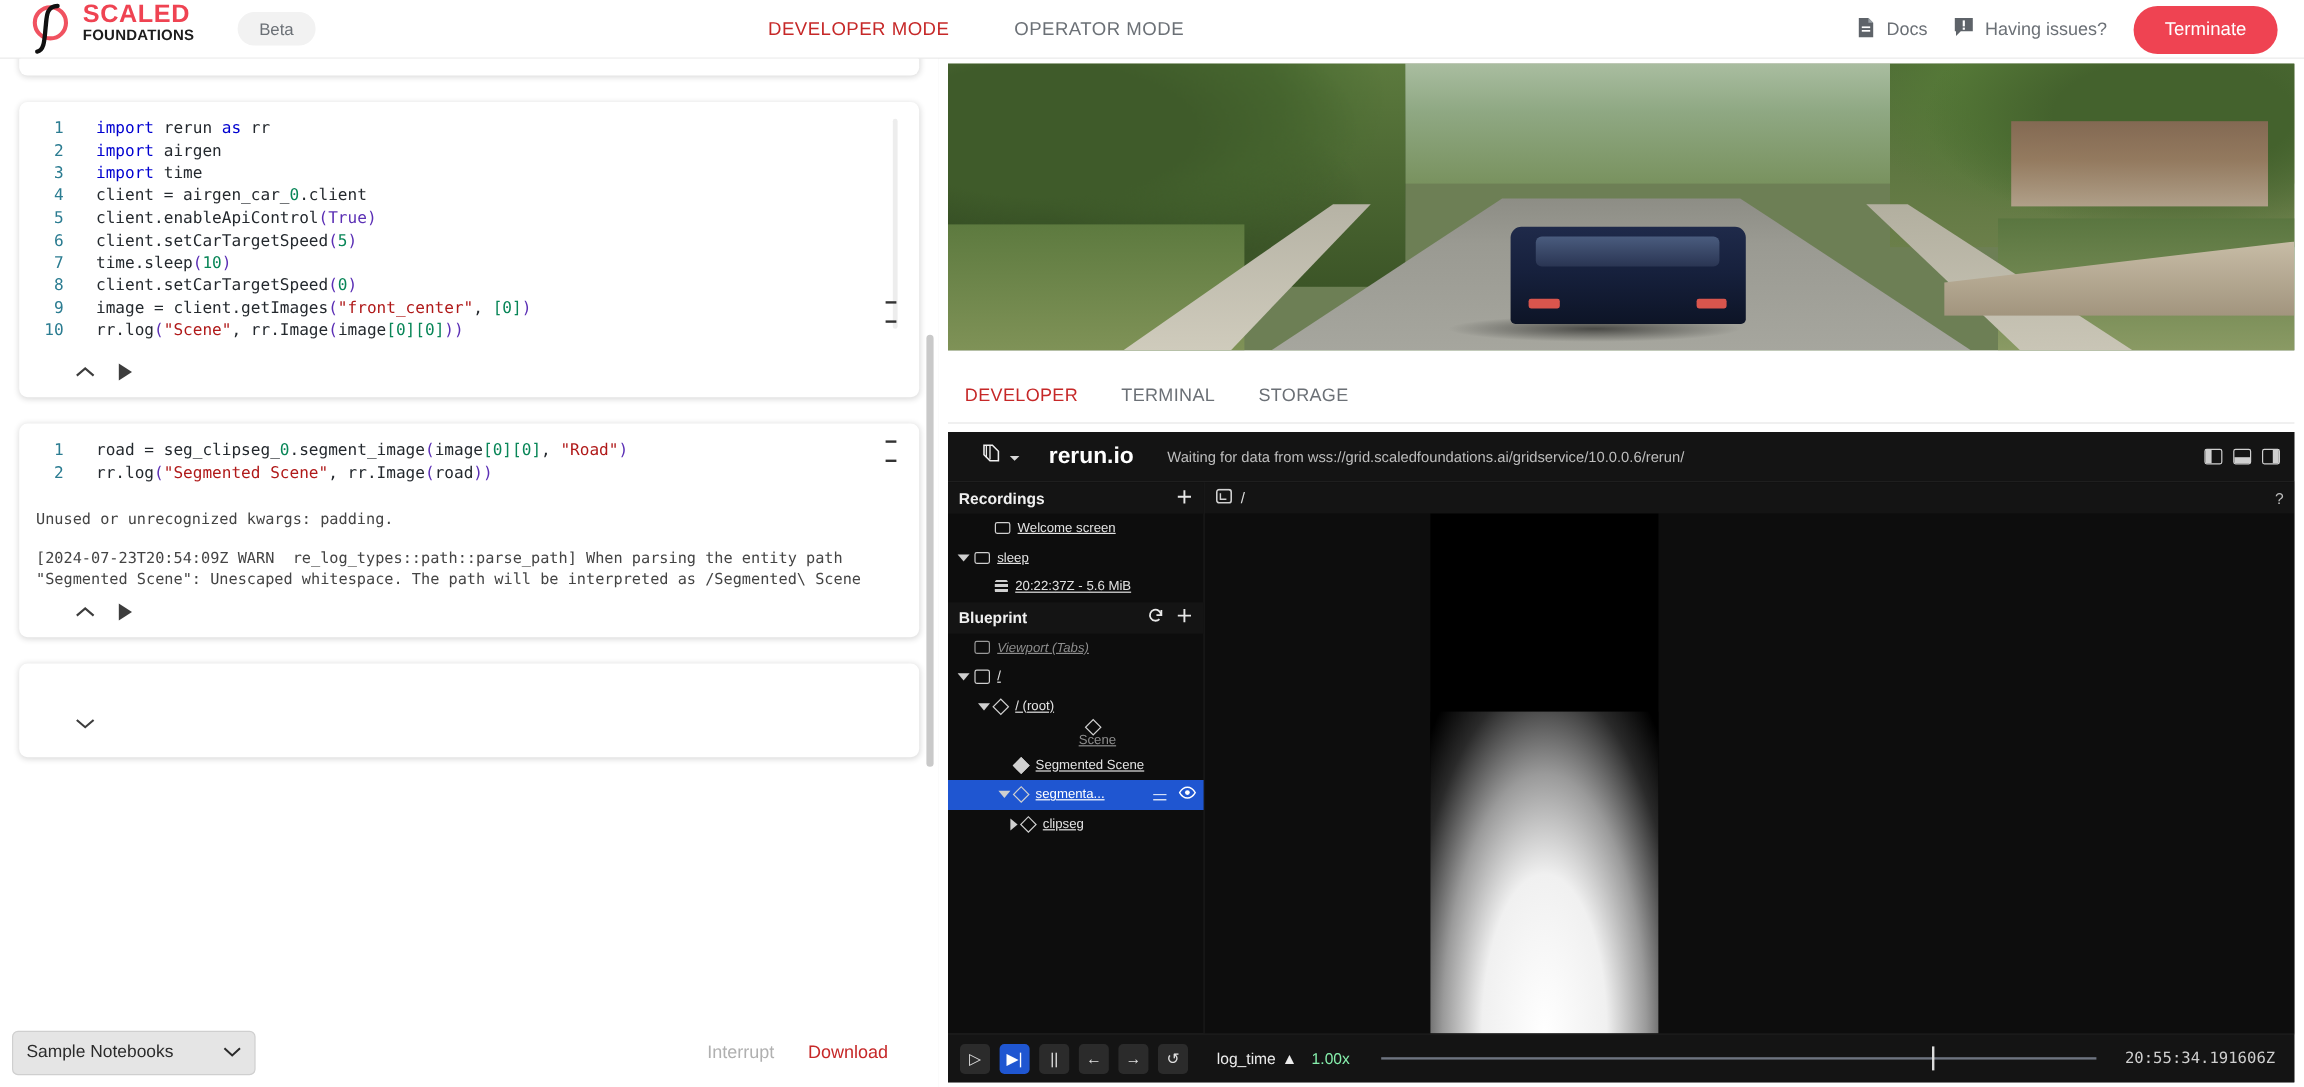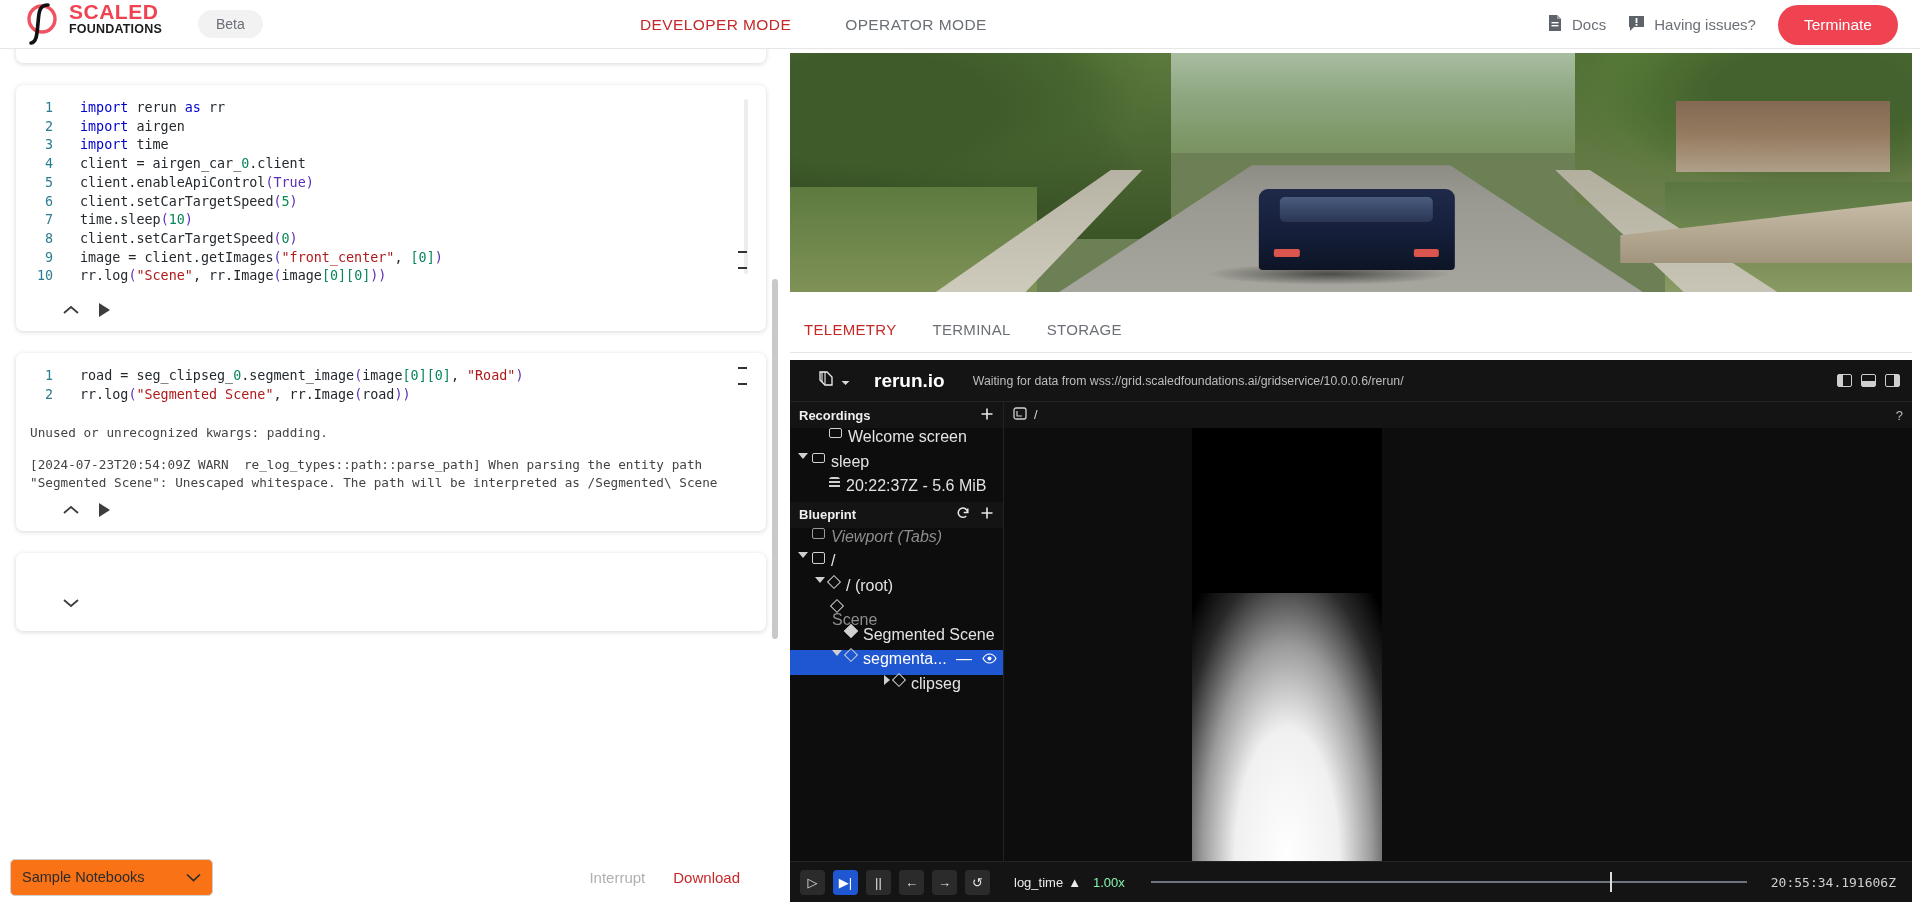--- a/index.html
+++ b/index.html
@@ -108,21 +108,21 @@
 
   
   #left-bottom {
     position: absolute; left: 0; bottom: 0; width: 782px; height: 58px;
     display: flex; align-items: center; background: #fff;
   }
   #sample-select {
     margin-left: 10px; width: 203px; height: 37px; border: 1px solid #cfcfcf;
     border-radius: 5px; display: flex; align-items: center;
     justify-content: space-between; padding: 0 11px; font-size: 14.5px;
-    color: #2b2b2b; cursor: pointer; background: #f97316;
+    color: #2b2b2b; cursor: pointer; background: #e5e5e5;
   }
   #interrupt-btn {
     margin-left: auto; font-size: 15px; color: #b0b0b0; cursor: default;
   }
   #download-btn {
     margin-left: 28px; margin-right: 42px; font-size: 15px;
     color: #c62828; cursor: pointer;
   }
 
   
@@ -257,22 +257,22 @@
     background:#cfcfcf;
   }
   #rr-body { display: flex; height: 459px; }
   #rr-left { width: 214px; background: #0d0d0d; border-right: 1px solid #222; }
   .rr-sec-hdr {
     display:flex; align-items:center; height: 26px; padding: 0 9px;
     font-size: 13px; font-weight: 700; color: #efefef; background:#141414;
   }
   .rr-sec-hdr .sp { margin-left:auto; display:flex; gap:10px; align-items:center;}
   .rr-row {
-    display: flex; align-items: flex-start; height: 24.5px; font-size: 16px;
-    color: #e3e3e3; padding-right: 6px; cursor: pointer; white-space: nowrap;
+    display: flex; align-items: center; height: 24.5px; font-size: 11px;
+    color: #e3e3e3; padding-right: 6px; cursor: pointer; white-space: nowrap; text-decoration: underline;
   }
   .rr-row.dim { color: #8d8d8d; flex-direction: column; }
   .rr-row.italic { font-style: italic; color:#8d8d8d; }
   .rr-row.sel { background: #1f56d1; color: #fff; }
   .caret-d {
     width:0;height:0;border-left:5px solid transparent;border-right:5px solid transparent;
     border-top:6px solid #cfcfcf; margin-right:4px; flex:none;
   }
   .caret-r {
     width:0;height:0;border-top:5px solid transparent;border-bottom:5px solid transparent;
@@ -504,21 +504,21 @@
     <div class="wall-r"></div>
     <div class="car-shadow"></div>
     <div class="car-body">
       <div class="car-win"></div>
       <div class="car-lamp" style="left:8%;"></div>
       <div class="car-lamp" style="right:8%;"></div>
     </div>
   </div>
 
   <div id="view-tabs">
-    <div class="vtab active">TELEMETRY</div>
+    <div class="vtab active">DEVELOPER</div>
     <div class="vtab">TERMINAL</div>
     <div class="vtab">STORAGE</div>
   </div>
   <div id="tabs-rule"></div>
 
   <div id="rerun">
     <div id="rr-top">
       <div id="rr-logo-wrap">
         <span>
           <svg width="20" height="20" viewBox="0 0 20 20">
@@ -619,21 +619,21 @@
               <span class="ico-diamond"></span>
               <span>segmenta...</span>
               <span style="margin-left:auto;display:flex;gap:10px;align-items:center">
                 <span>—</span>
                 <span><svg width="15" height="11" viewBox="0 0 15 11">
                     <path d="M1 5.5C3 2 6 1 7.5 1S12 2 14 5.5C12 9 9 10 7.5 10S3 9 1 5.5z" fill="none" stroke="#fff" stroke-width="1.2"></path>
                     <circle cx="7.5" cy="5.5" r="2" fill="#fff"></circle>
                   </svg></span>
               </span>
             </div>
-            <div class="rr-row" style="padding-left:94px">
+            <div class="rr-row" style="padding-left:52px">
               <span class="caret-r"></span>
               <span class="ico-diamond"></span>
               <span>clipseg</span>
             </div>
           </div>
       </div>
 
       <div id="rr-main">
         <div id="rr-breadcrumb">
           <span>

